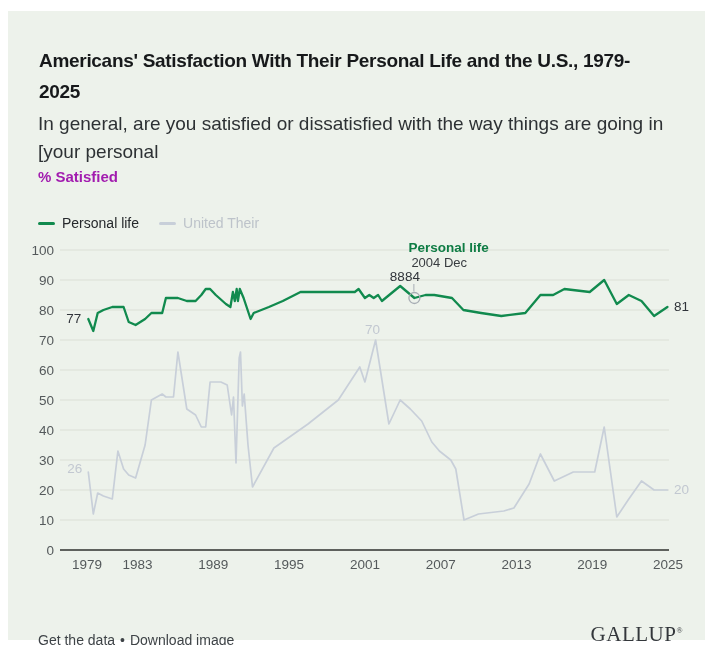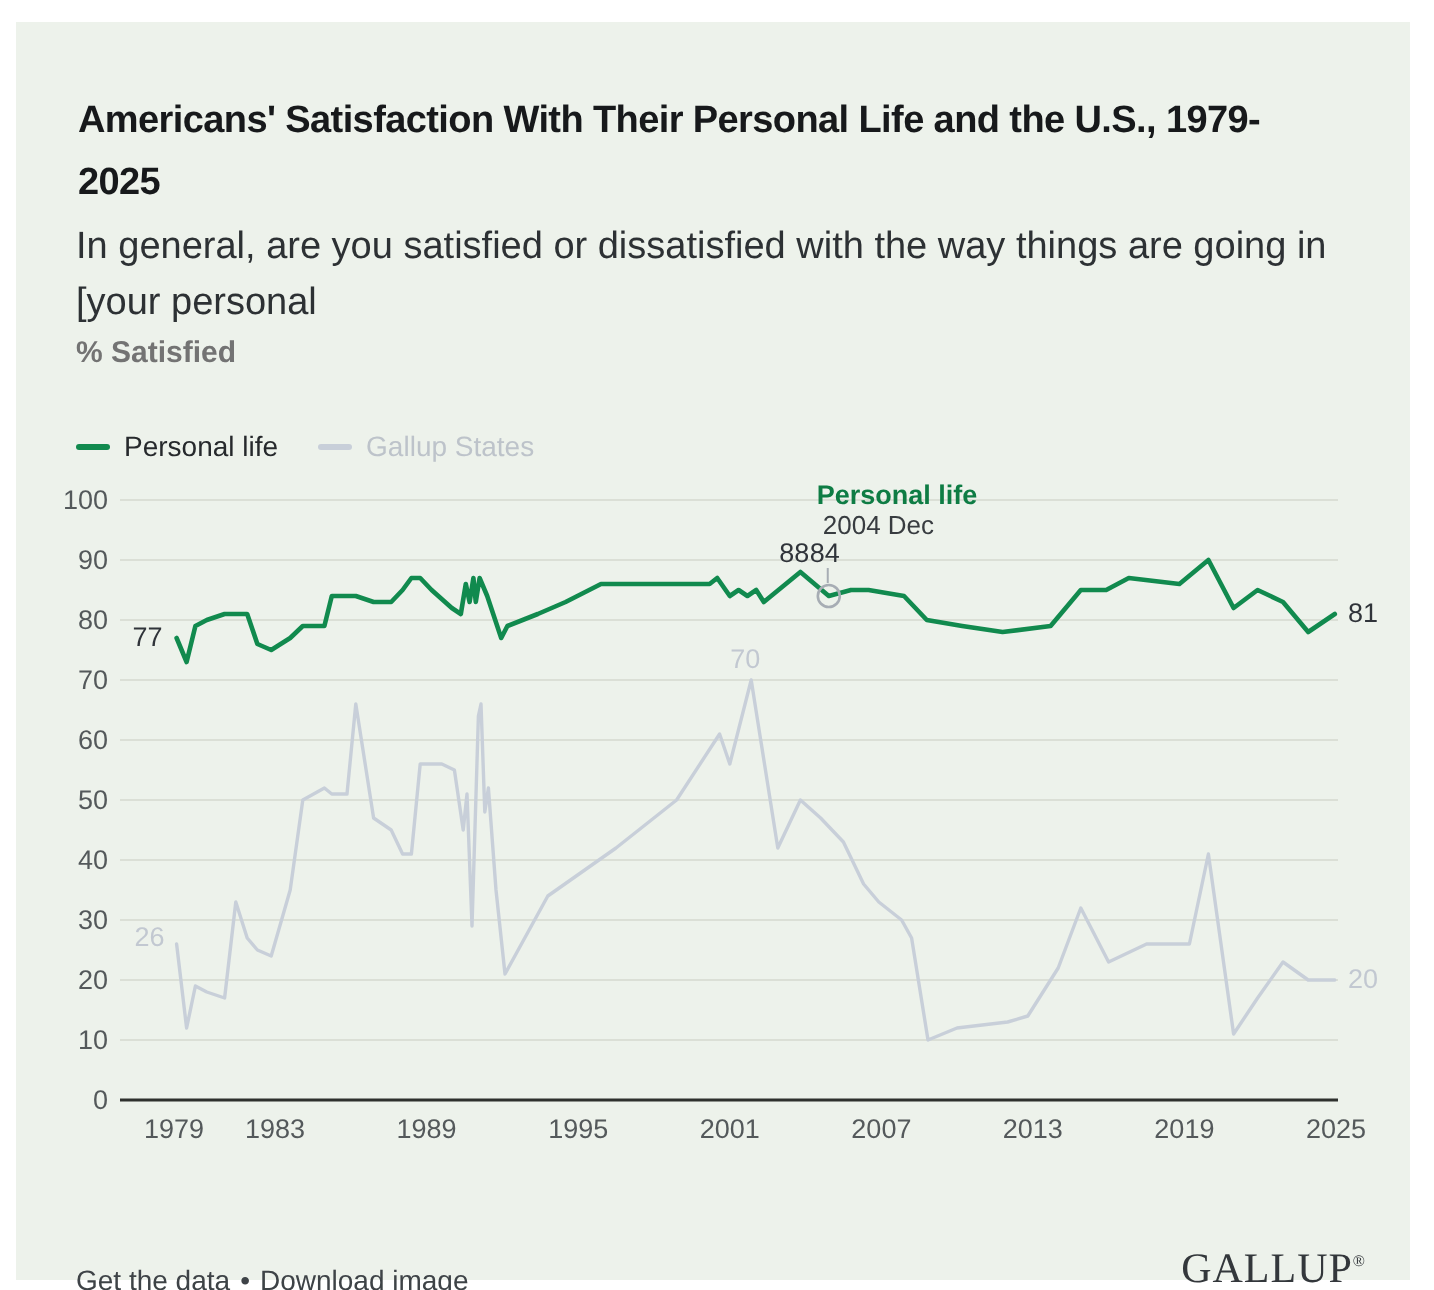--- a/index.html
+++ b/index.html
@@ -5,21 +5,21 @@
   html,body{margin:0;padding:0;background:#ffffff;}
   .page{position:relative;width:717px;height:645px;background:#ffffff;overflow:hidden;
         font-family:"Liberation Sans",sans-serif;}
   .card{position:absolute;left:8px;top:11px;width:697px;height:629px;background:#edf2eb;}
   .title{position:absolute;left:30px;top:33px;width:665px;font-size:19px;font-weight:bold;
          color:#17191b;letter-spacing:-0.3px;line-height:31px;}
   .title span{display:block;}
   .subtitle{position:absolute;left:30px;top:99px;width:660px;font-size:19px;color:#2d3134;
             line-height:28px;}
   .subtitle span{display:block;}
-  .measure{position:absolute;left:30px;top:157px;font-size:15px;font-weight:bold;color:#737373;}
+  .measure{position:absolute;left:30px;top:157px;font-size:15px;font-weight:bold;color:#a21caf;}
   .legend{position:absolute;left:30px;top:204px;display:flex;align-items:center;gap:20px;
           font-size:14px;}
   .legend-item{display:flex;align-items:center;gap:7px;cursor:pointer;}
   .swatch{width:17px;height:3px;border-radius:2px;}
   .legend-label-personal{color:#26292c;}
   .legend-label-us{color:#bdc3ca;}
   svg.plot{position:absolute;left:0;top:0;pointer-events:none;}
   svg .tick{fill:#54595b;font-size:13.5px;}
   svg .ann-dark{fill:#30343a;font-size:13.5px;}
   svg .ann-muted{fill:#c2c8d1;font-size:13.5px;}
@@ -50,21 +50,21 @@
 
     <div class="measure">% Satisfied</div>
 
     <div class="legend">
       <div class="legend-item">
         <span class="swatch" id="swatch-personal" style="background: rgb(17, 138, 78);"></span>
         <span class="legend-label-personal">Personal life</span>
       </div>
       <div class="legend-item">
         <span class="swatch" id="swatch-us" style="background: rgb(200, 207, 217);"></span>
-        <span class="legend-label-us">Gallup States</span>
+        <span class="legend-label-us">United Their</span>
       </div>
     </div>
 
 
     <div class="links">
       <span class="link">Get the data</span><span class="sep">•</span><span class="link">Download image</span>
     </div>
 
     <div class="logo"><span>GALLUP</span><sup>®</sup></div>
   </div>

